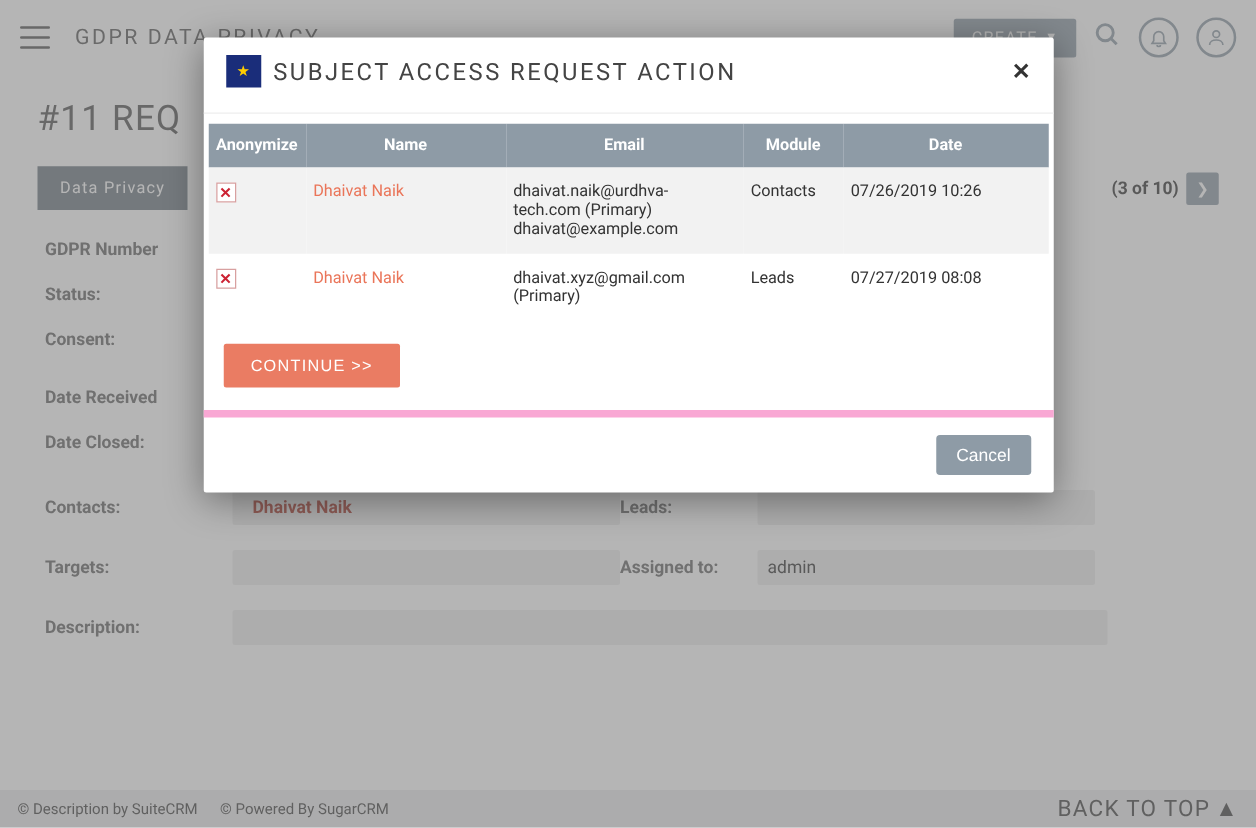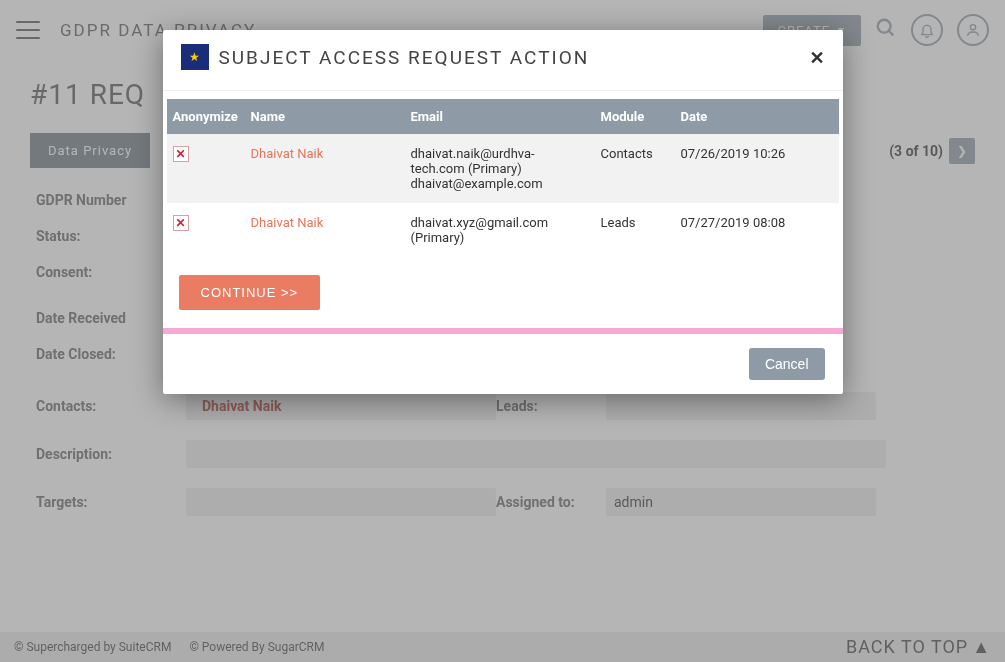--- a/index.html
+++ b/index.html
@@ -33,21 +33,21 @@
   
   .overlay { position:absolute; inset:0; background:rgba(120,120,120,0.55); display:flex; align-items:flex-start; justify-content:center; padding-top:30px; }
   .modal { width:680px; background:#fff; border-radius:2px; box-shadow:0 6px 30px rgba(0,0,0,0.4); display:flex; flex-direction:column; }
   .modal-header { display:flex; align-items:center; padding:14px 18px; gap:10px; }
   .eu-flag { width:28px; height:26px; background:#1a2d7a; display:flex; align-items:center; justify-content:center; font-size:12px; color:#ffcc00;}
   .modal-title { font-size:19px; letter-spacing:2px; color:#444; }
   .close-x { margin-left:auto; font-size:18px; font-weight:bold; cursor:pointer; }
   .modal-sep { height:1px; background:#eee; margin-top:6px;}
   .modal-body { padding:8px 4px 8px 4px; }
   table.modal-table { width:100%; border-collapse:collapse; font-size:13px; }
-  table.modal-table thead th { background:#8e9ba6; color:#fff; text-align:left; padding:10px 6px; font-weight:bold; font-size:13px; }
+  table.modal-table thead th { background:#8e9ba6; color:#fff; text-align:center; padding:10px 6px; font-weight:bold; font-size:13px; }
   table.modal-table td { padding:12px 6px; vertical-align:top; color:#333; }
   table.modal-table tbody tr:first-child { background:#f2f2f2; }
   .anon-icon { width:16px; height:16px; border:1px solid #d8a0a0; display:flex; align-items:center; justify-content:center; color:#c23; font-size:12px; font-weight:bold; background:#fff;}
   .name-link { color:#ea7559; }
   .continue-btn { margin:18px 0 10px 12px; background:#ea7c63; color:#fff; border:none; padding:10px 22px; font-size:13px; letter-spacing:1px; border-radius:2px; cursor:pointer;}
   .modal-footer { border-top:6px solid #f9a8d4; padding:14px 18px; display:flex; justify-content:flex-end; }
   .cancel-btn { background:#8e9ba6; color:#fff; border:none; padding:8px 16px; font-size:14px; border-radius:3px; cursor:pointer;}
 </style>
 </head>
 <body>
@@ -127,40 +127,40 @@
         <div style="width:260px;" class="value-box">
             <span class="value-link">Dhaivat Naik</span>
           </div>
       </div>
       <div class="form-col-right">
         <div class="label" style="width:110px;">Leads:</div>
         <div style="width:270px;" class="value-box"></div>
       </div>
     </div>
     <div class="form-row">
+      <div class="form-col-left">
+        <div class="label">Targets:</div>
+        <div style="width:260px;" class="value-box"></div>
+      </div>
+      <div class="form-col-right">
+        <div class="label" style="width:110px;">Assigned to:</div>
+        <div style="width:270px;" class="value-box">admin</div>
+      </div>
+    </div>
+    <div class="form-row">
       <div style="display:flex; align-items:center; width:100%;">
         <div class="label">Description:</div>
         <div class="wide-value-box"></div>
       </div>
     </div>
-    <div class="form-row">
-      <div class="form-col-left">
-        <div class="label">Targets:</div>
-        <div style="width:260px;" class="value-box"></div>
-      </div>
-      <div class="form-col-right">
-        <div class="label" style="width:110px;">Assigned to:</div>
-        <div style="width:270px;" class="value-box">admin</div>
-      </div>
-    </div>
   </div>
 </div>
 
 <div class="footer">
-  <span>© Supercharged by SuiteCRM</span>
+  <span>© Description by SuiteCRM</span>
   <span style="margin-left:18px;">© Powered By SugarCRM</span>
   <div class="footer-right">
     <span>BACK TO TOP</span>
     <span>▲</span>
   </div>
 </div>
 
 <div class="overlay">
   <div class="modal">
     <div class="modal-header">

